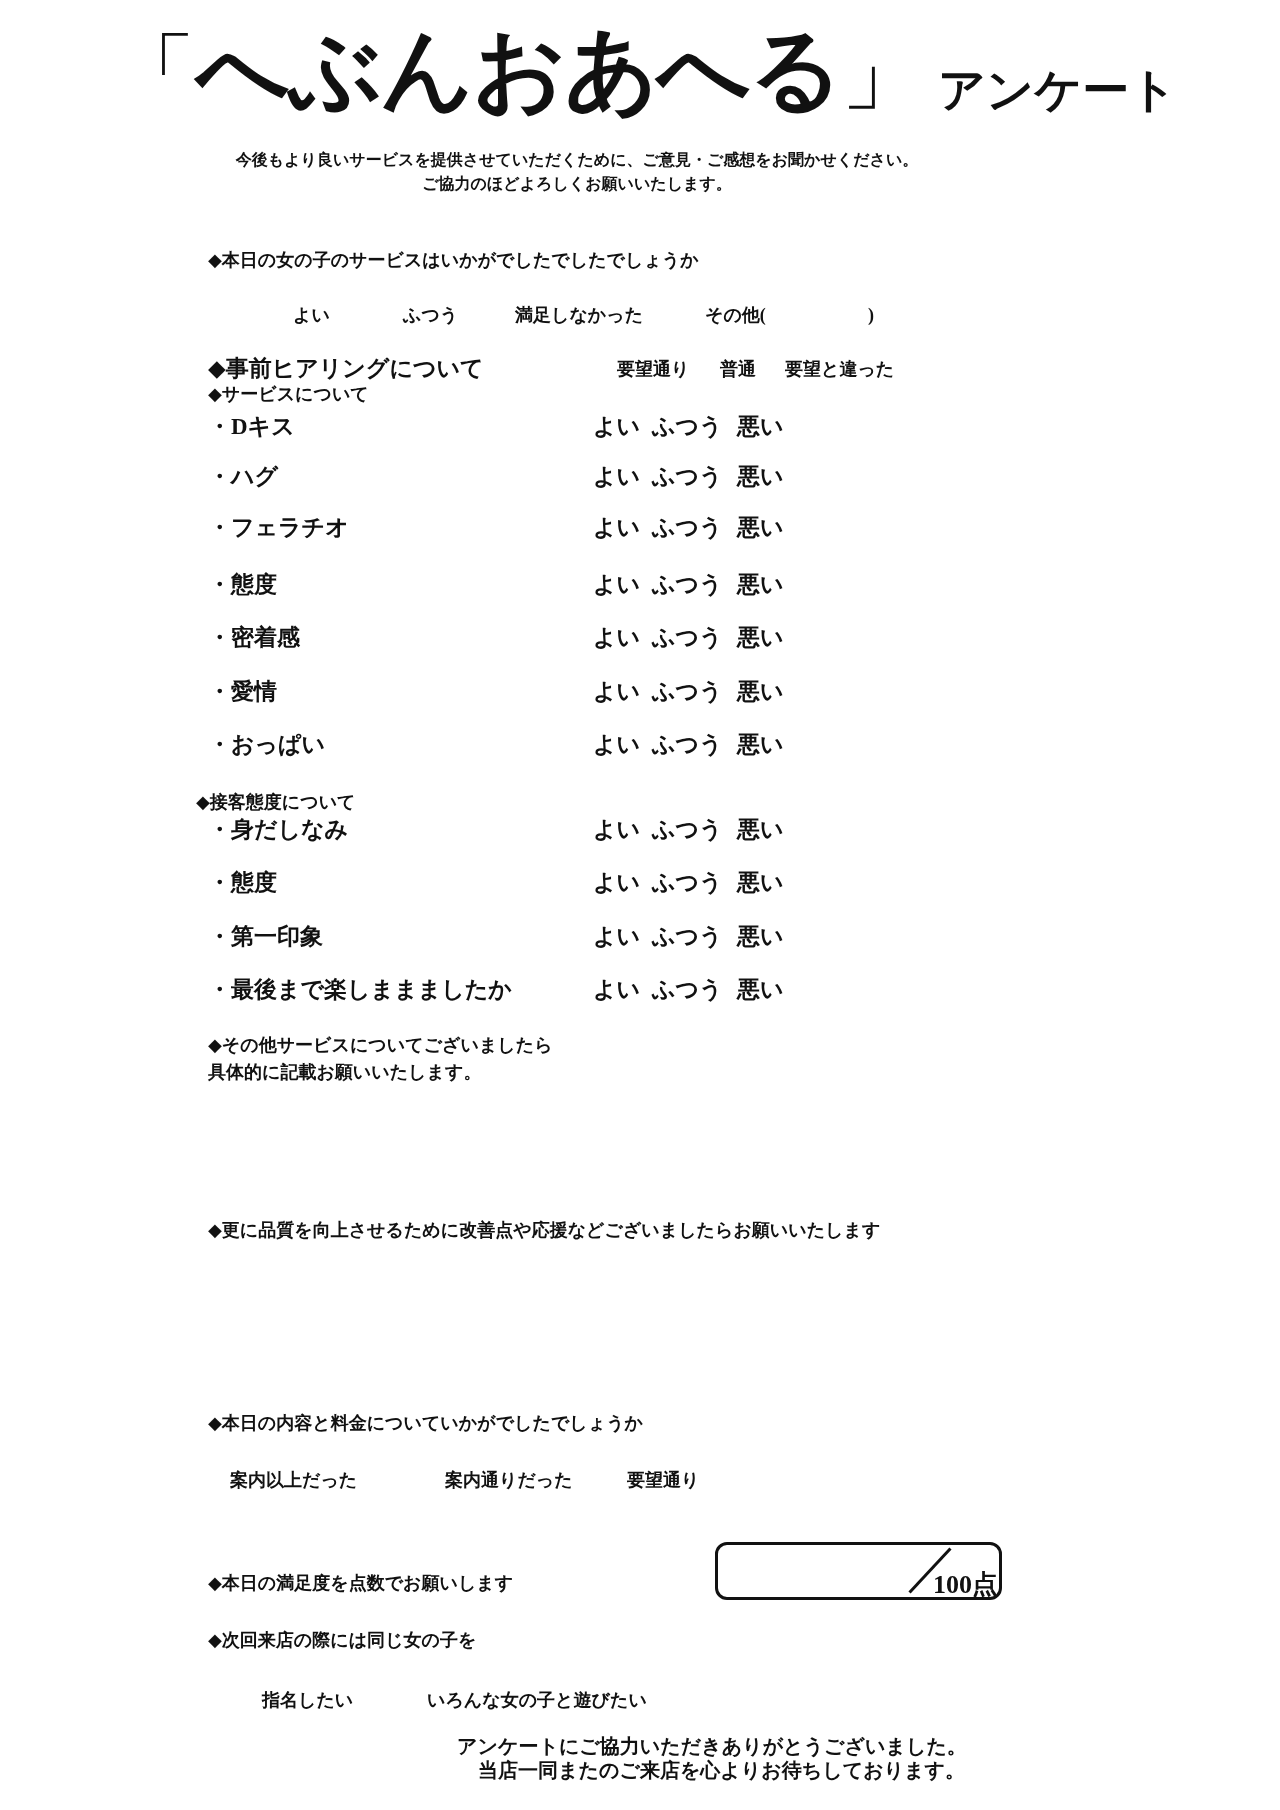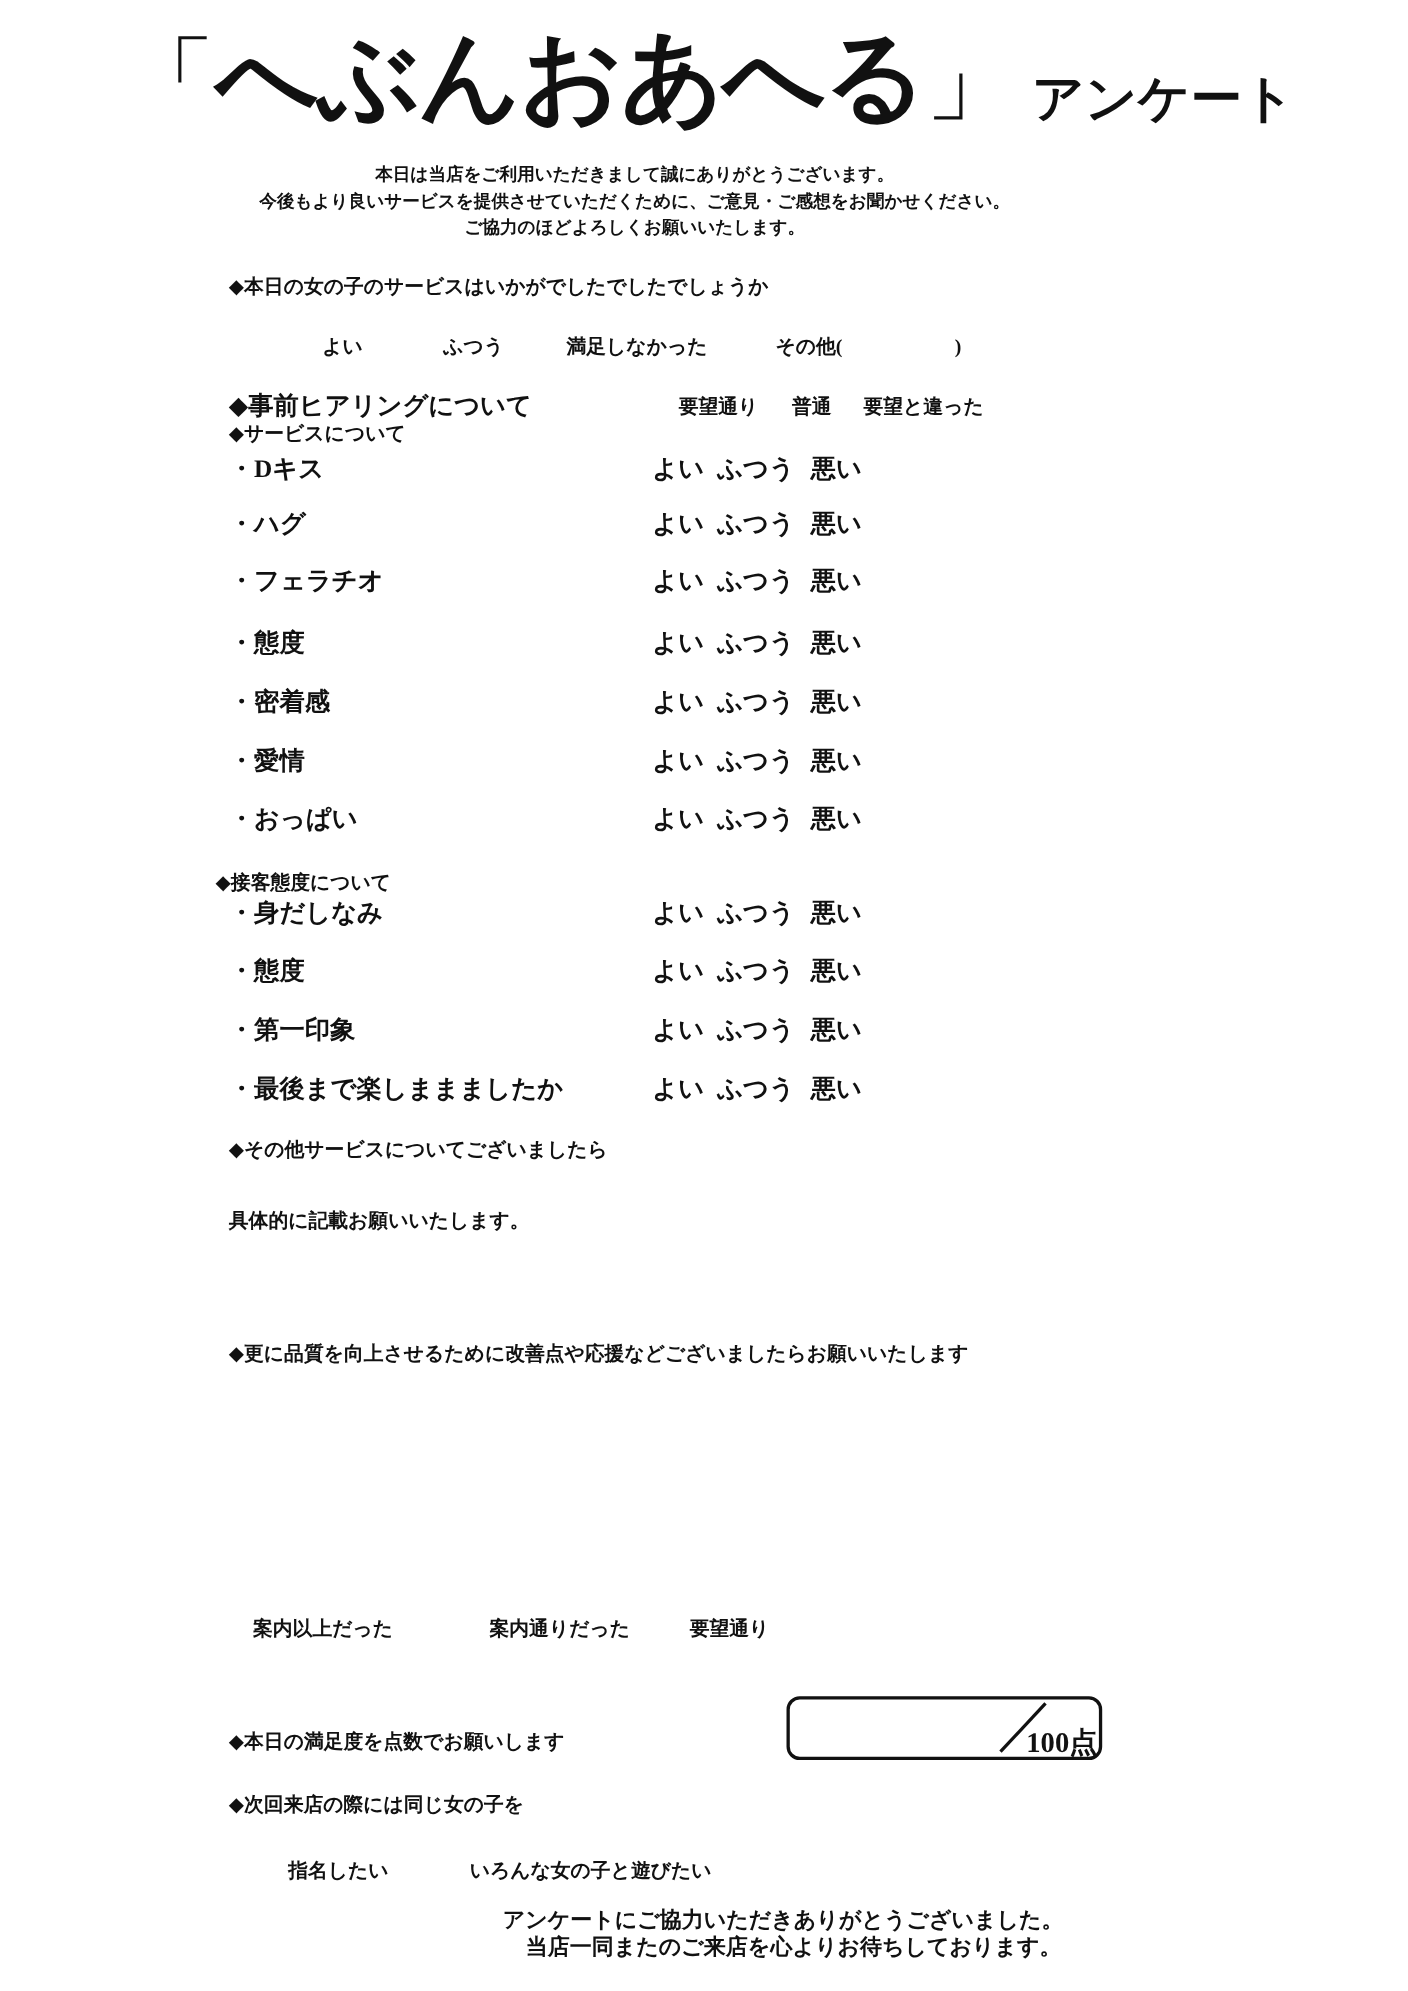--- a/index.html
+++ b/index.html
@@ -94,21 +94,20 @@
 <body>
 
 <div id="page">
 
   <div id="title">
     <span class="bracket">「</span><span>へぶんおあへる</span><span class="bracket">」</span>
   </div>
   <div id="title-suffix">アンケート</div>
 
   <div id="intro">
-    <div>本日は当店をご利用いただきまして誠にありがとうございます。</div>
     <div>今後もより良いサービスを提供させていただくために、ご意見・ご感想をお聞かせください。</div>
     <div>ご協力のほどよろしくお願いいたします。</div>
   </div>
 
   <div class="line" style="left:208px;top:245px">◆本日の女の子のサービスはいかがでしたでしたでしょうか</div>
   <div class="row" style="top:300px">
     <span class="abs line" style="left:293px;top:0">よい</span>
     <span class="abs line" style="left:403px;top:0">ふつう</span>
     <span class="abs line" style="left:515px;top:0">満足しなかった</span>
     <span class="abs line" style="left:705px;top:0">その他(</span>
@@ -188,24 +187,25 @@
     <span class="o3">悪い</span>
   </div>
   <div class="row" style="top:975px">
     <span class="lbl">・最後まで楽しままましたか</span>
     <span class="o1">よい</span>
     <span class="o2">ふつう</span>
     <span class="o3">悪い</span>
   </div>
 
   <div class="line" style="left:208px;top:1030px">◆その他サービスについてございましたら</div>
-  <div class="line" style="left:208px;top:1094px">具体的に記載お願いいたします。</div>
+  <div class="line" style="left:208px;top:1057px">具体的に記載お願いいたします。</div>
 
   <div class="line" style="left:208px;top:1215px">◆更に品質を向上させるために改善点や応援などございましたらお願いいたします</div>
 
+  <div class="line" style="left:208px;top:1408px">◆本日の内容と料金についていかがでしたでしょうか</div>
   <div class="row" style="top:1465px">
     <span class="abs line" style="left:230px;top:0">案内以上だった</span>
     <span class="abs line" style="left:445px;top:0">案内通りだった</span>
     <span class="abs line" style="left:627px;top:0">要望通り</span>
   </div>
 
   <div class="line" style="left:208px;top:1568px">◆本日の満足度を点数でお願いします</div>
   <div id="score-box"></div>
   <div id="score-slash"></div>
   <div id="score-max">100点</div>

